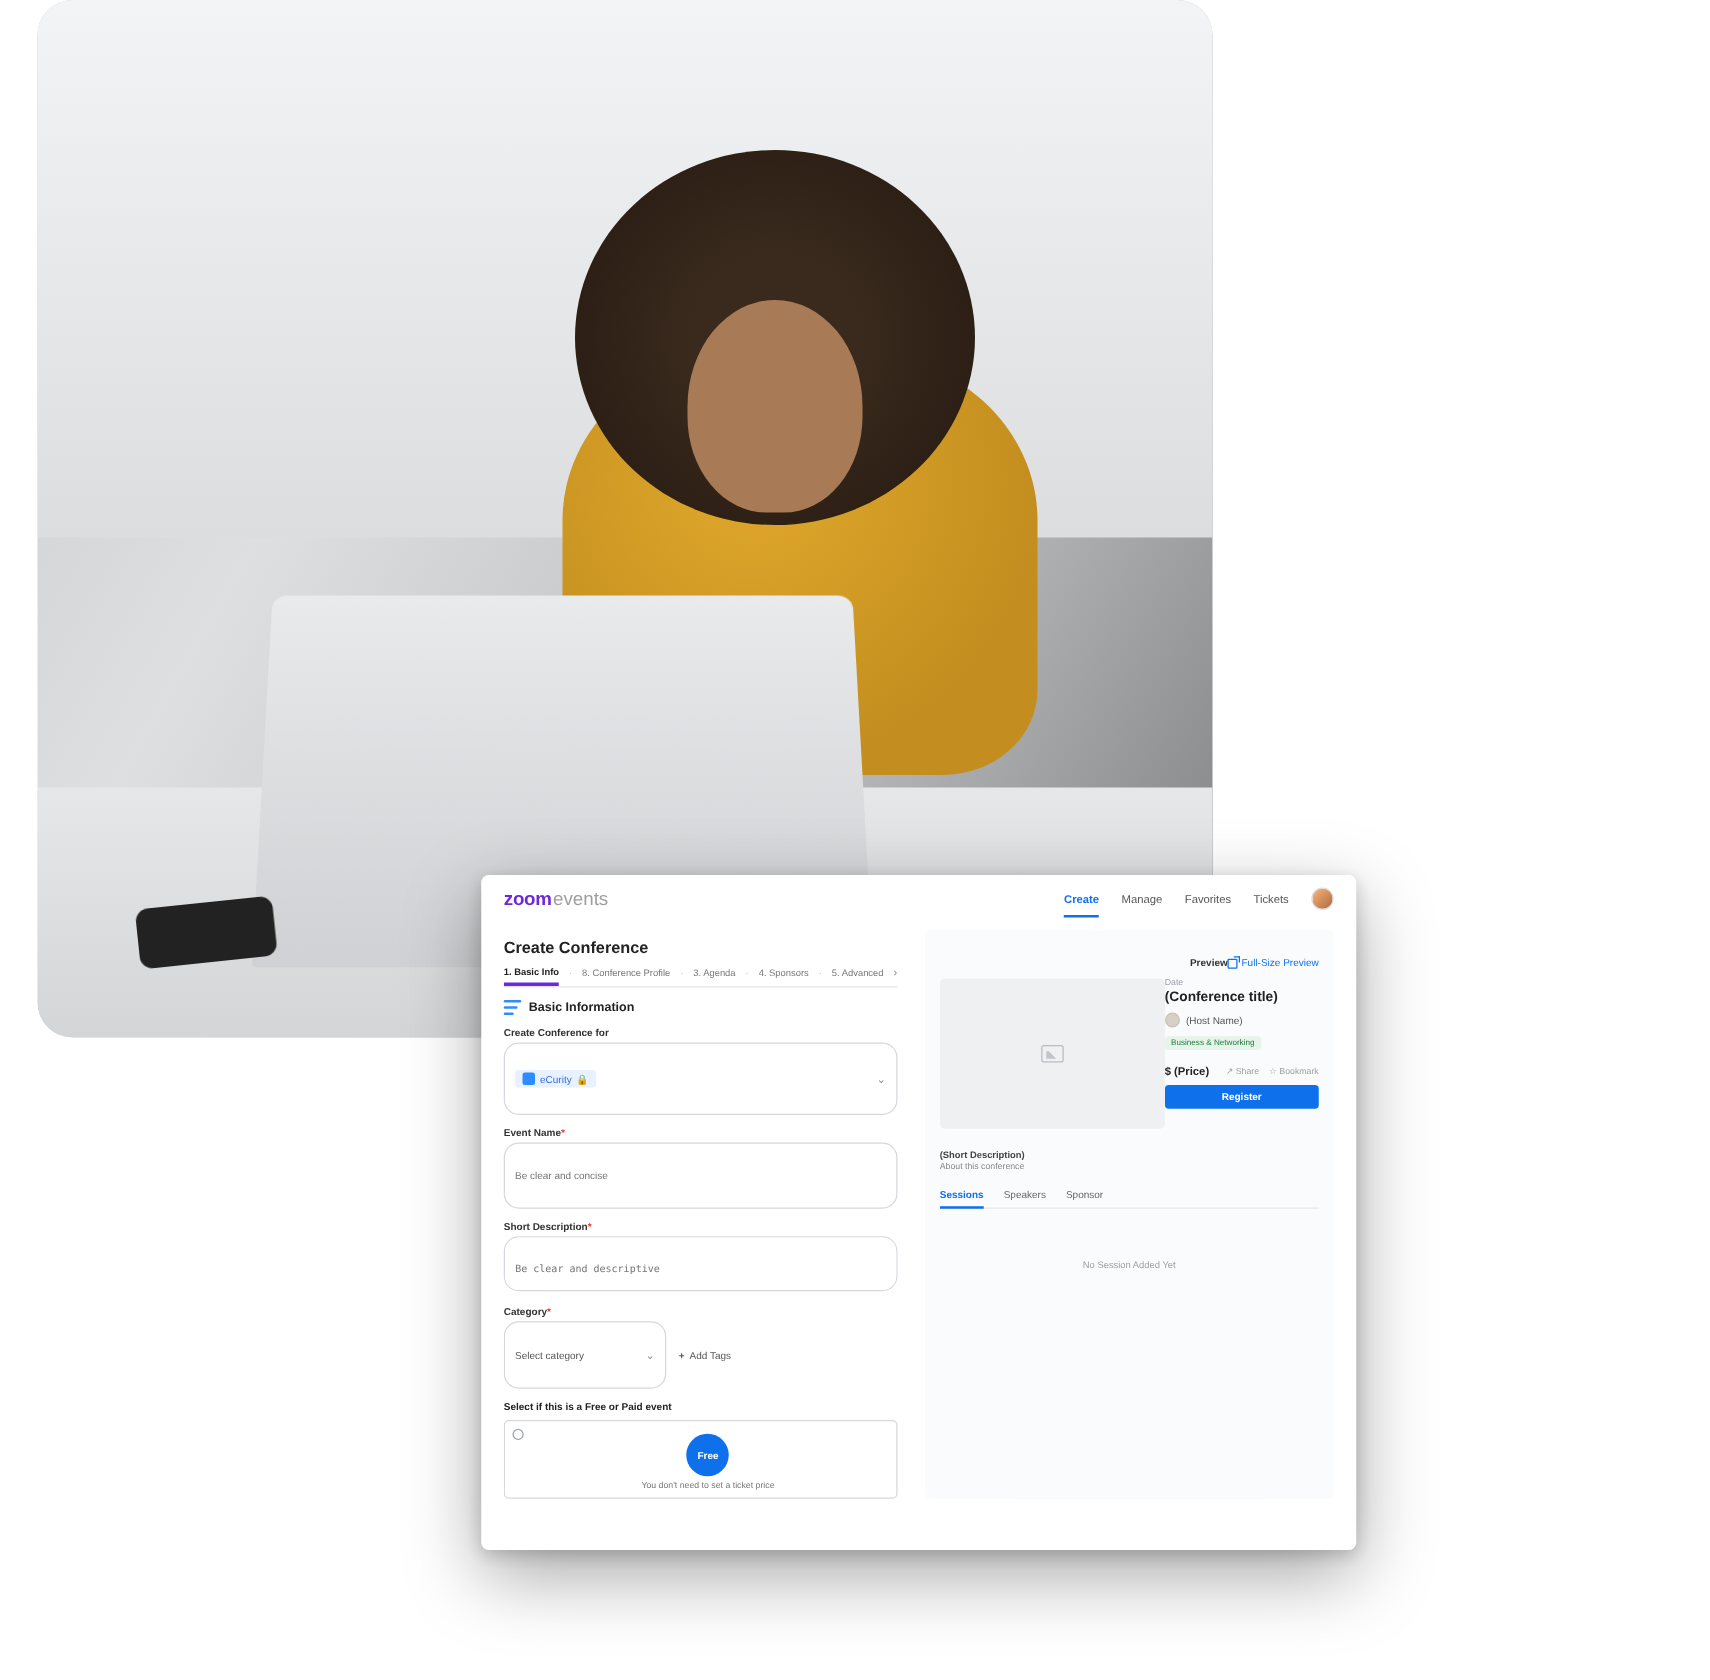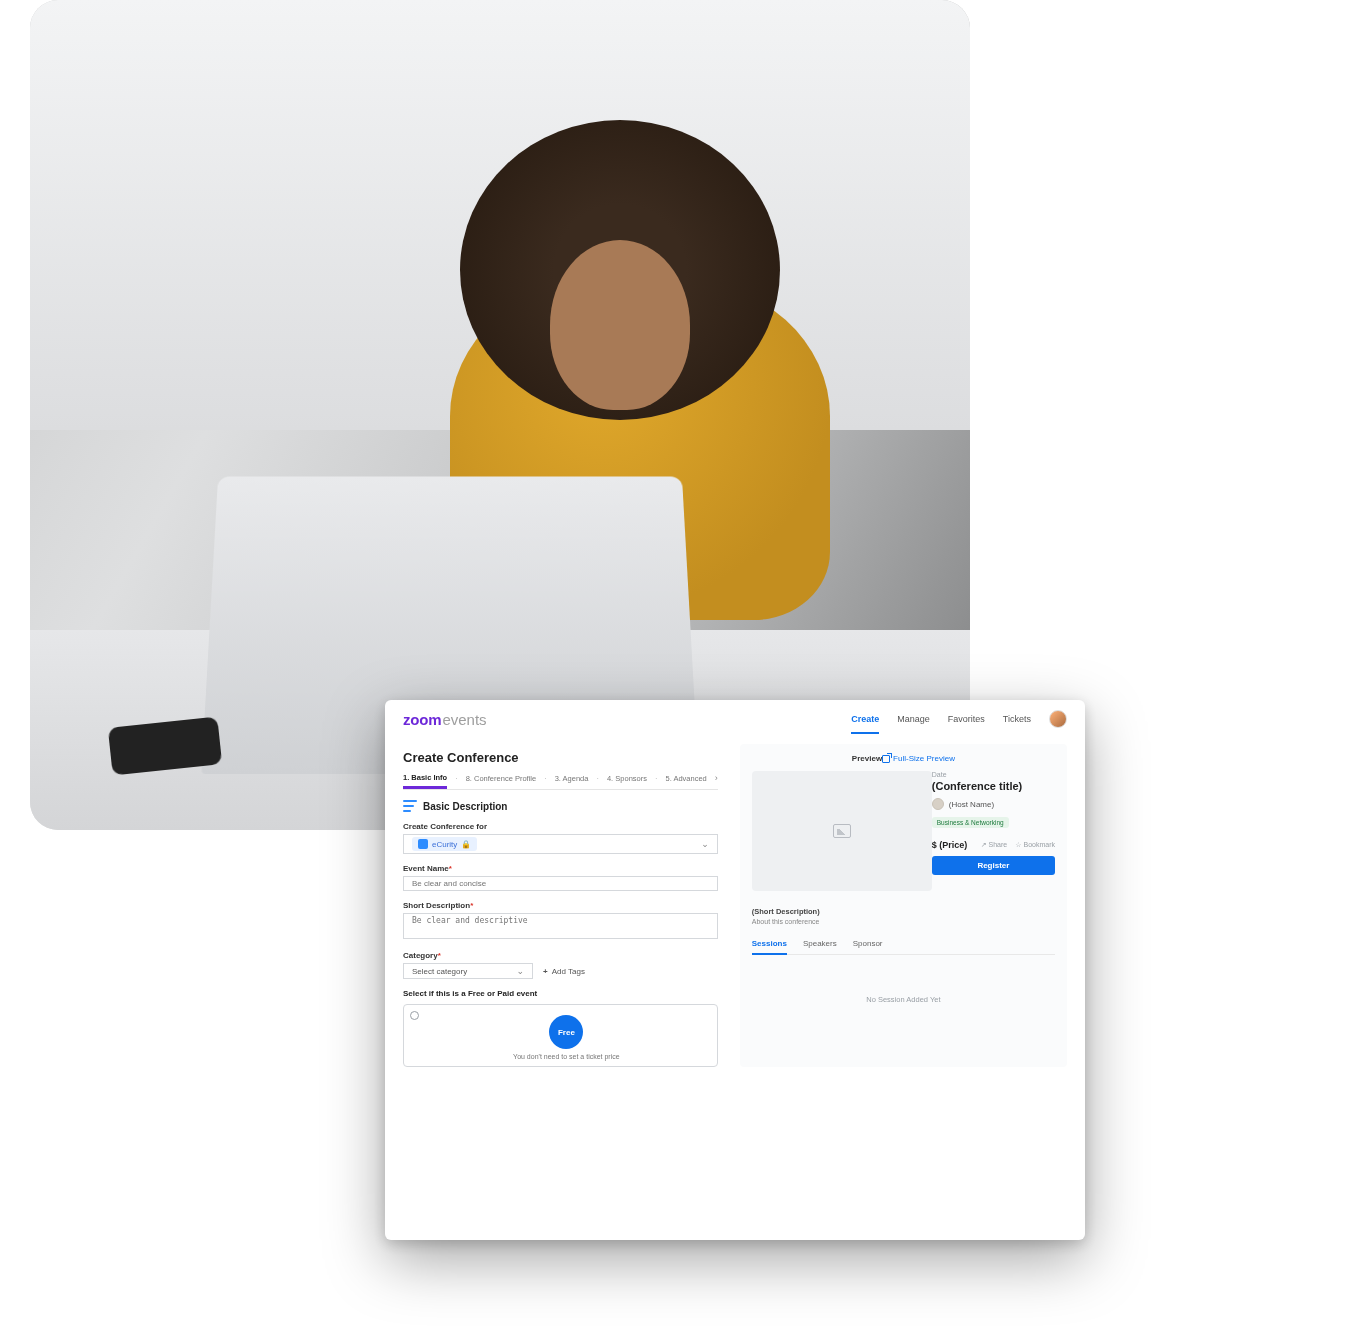--- a/index.html
+++ b/index.html
@@ -108,22 +108,22 @@
   }
   .section-icon span{ height:2px; background:#2d8cff; border-radius:1px;}
   .section-icon span:nth-child(2){ width:75%;}
   .section-icon span:nth-child(3){ width:55%;}
   .section-title { font-size:10px; font-weight:700; color:#222;}
 
   .field { margin-bottom:10px; }
   .field-label { font-size:8px; font-weight:600; color:#333; margin-bottom:3px; }
   .req { color:#d93025;}
   .input, .select, .textarea {
-    width:100%; border:1px solid #d5d8dc; border-radius:0;
-    padding:2px 8px; font-size:8px; color:#333; background:#fff;
+    width:100%; border:1px solid #d5d8dc; border-radius:12px;
+    padding:21px 8px; font-size:8px; color:#333; background:#fff;
   }
   .textarea { height:26px; resize:none; color:#9aa0a6;}
   .select { display:flex; align-items:center; justify-content:space-between; color:#555; cursor:pointer;}
   .select .chev { color:#888; font-size:9px;}
   .hub-select .hub-badge{
     display:inline-flex; align-items:center; gap:4px;
     background:#e8f1ff; color:#3a6fd8;
     padding:2px 6px; border-radius:3px; font-size:8px;
   }
   .hub-select .hub-icon{
@@ -157,22 +157,22 @@
     margin:2px auto 4px auto;
   }
   .fp-caption { font-size:7px; color:#777;}
   .notice {
     margin-top:10px; background:#f1f3f4; color:#555;
     font-size:7.5px; padding:6px 8px; border-radius:3px; line-height:1.35;
   }
 
   
   .preview-head {
-    display:flex; align-items:center; justify-content:center;
-    font-size:8px; margin-bottom:8px;
+    display:flex; align-items:center; justify-content:flex-end;
+    font-size:8px; margin-bottom:8px;margin-top:12px;
   }
   .preview-title { font-weight:700; color:#333;}
   .full-preview { color:#0e71eb; cursor:pointer; display:flex; align-items:center; gap:3px;}
   .full-preview-icon{ width:8px;height:8px;border:1.3px solid #0e71eb;border-radius:1px; position:relative;}
   .full-preview-icon::after{content:"";position:absolute;top:-3px;right:-3px;width:4px;height:4px;border-top:1.3px solid #0e71eb;border-right:1.3px solid #0e71eb;}
   .preview-body { display:flex; }
   .thumb {
     flex:0 0 180px; height:120px; background:#eef0f2; border-radius:4px;
     display:flex; align-items:center; justify-content:center;
   }
@@ -256,21 +256,21 @@
         <span class="step">5. Advanced</span>
         <span class="step-chevron">›</span>
       </div>
 
       <div class="section-header">
         <span class="section-icon">
             <span></span>
             <span></span>
             <span></span>
           </span>
-        <span class="section-title">Basic Description</span>
+        <span class="section-title">Basic Information</span>
       </div>
 
       <div class="field">
         <div class="field-label">Create Conference for</div>
         <div class="select hub-select">
           <span class="hub-badge">
             <span class="hub-icon"></span>
             <span>eCurity</span>
             <span class="hub-lock">🔒</span>
           </span>

